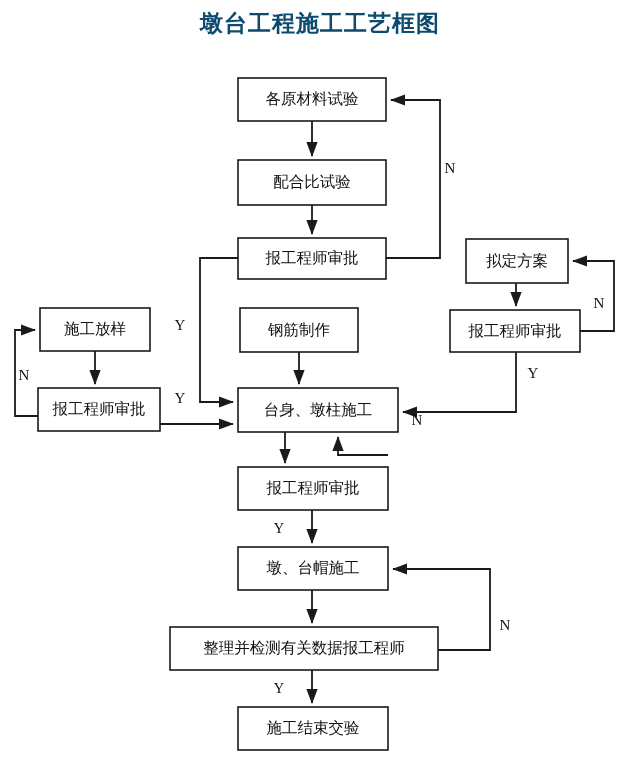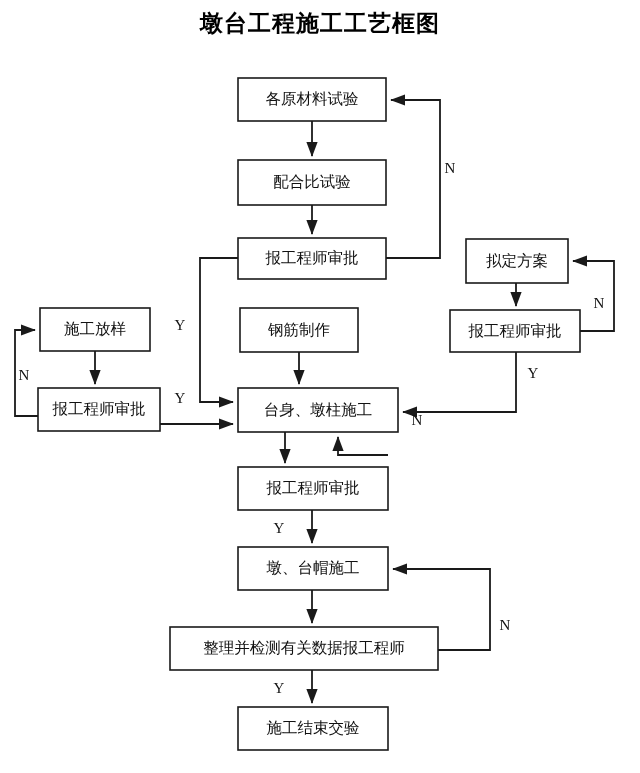--- a/index.html
+++ b/index.html
@@ -16,21 +16,21 @@
   }
   #chart-title {
     position: absolute;
     left: 0;
     top: 8px;
     width: 640px;
     text-align: center;
     font-family: "Liberation Sans", "DejaVu Sans", sans-serif;
     font-size: 23px;
     font-weight: bold;
-    color: #000000;
+    color: #0c4a6e;
     letter-spacing: 1px;
   }
   #flow-svg {
     position: absolute;
     left: 0;
     top: 0;
   }
   .node-box {
     fill: #ffffff;
     stroke: #1a1a1a;

